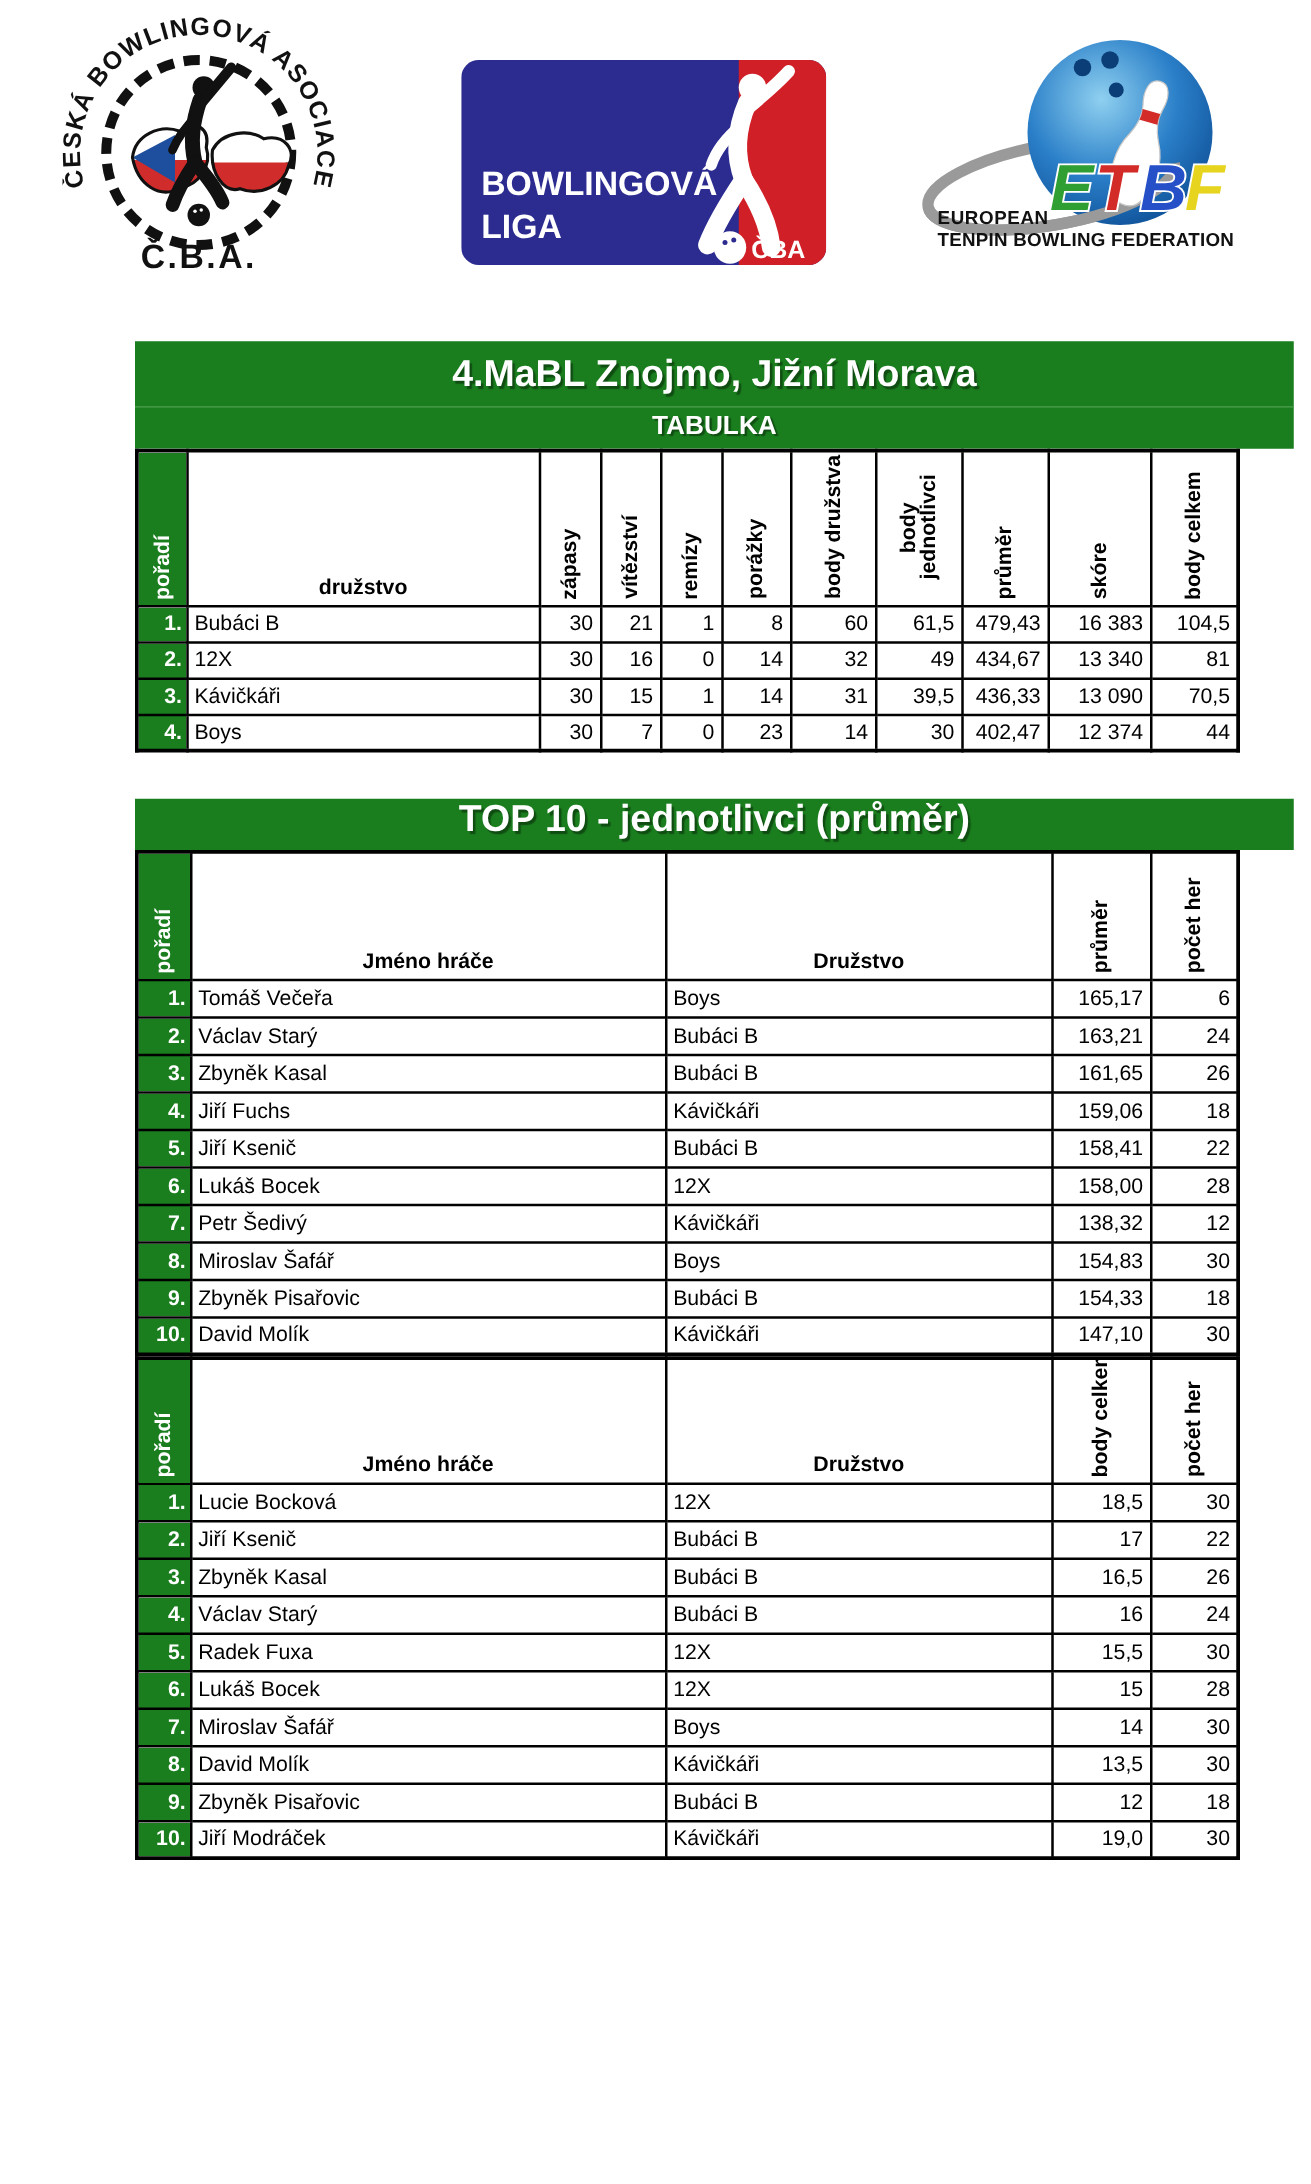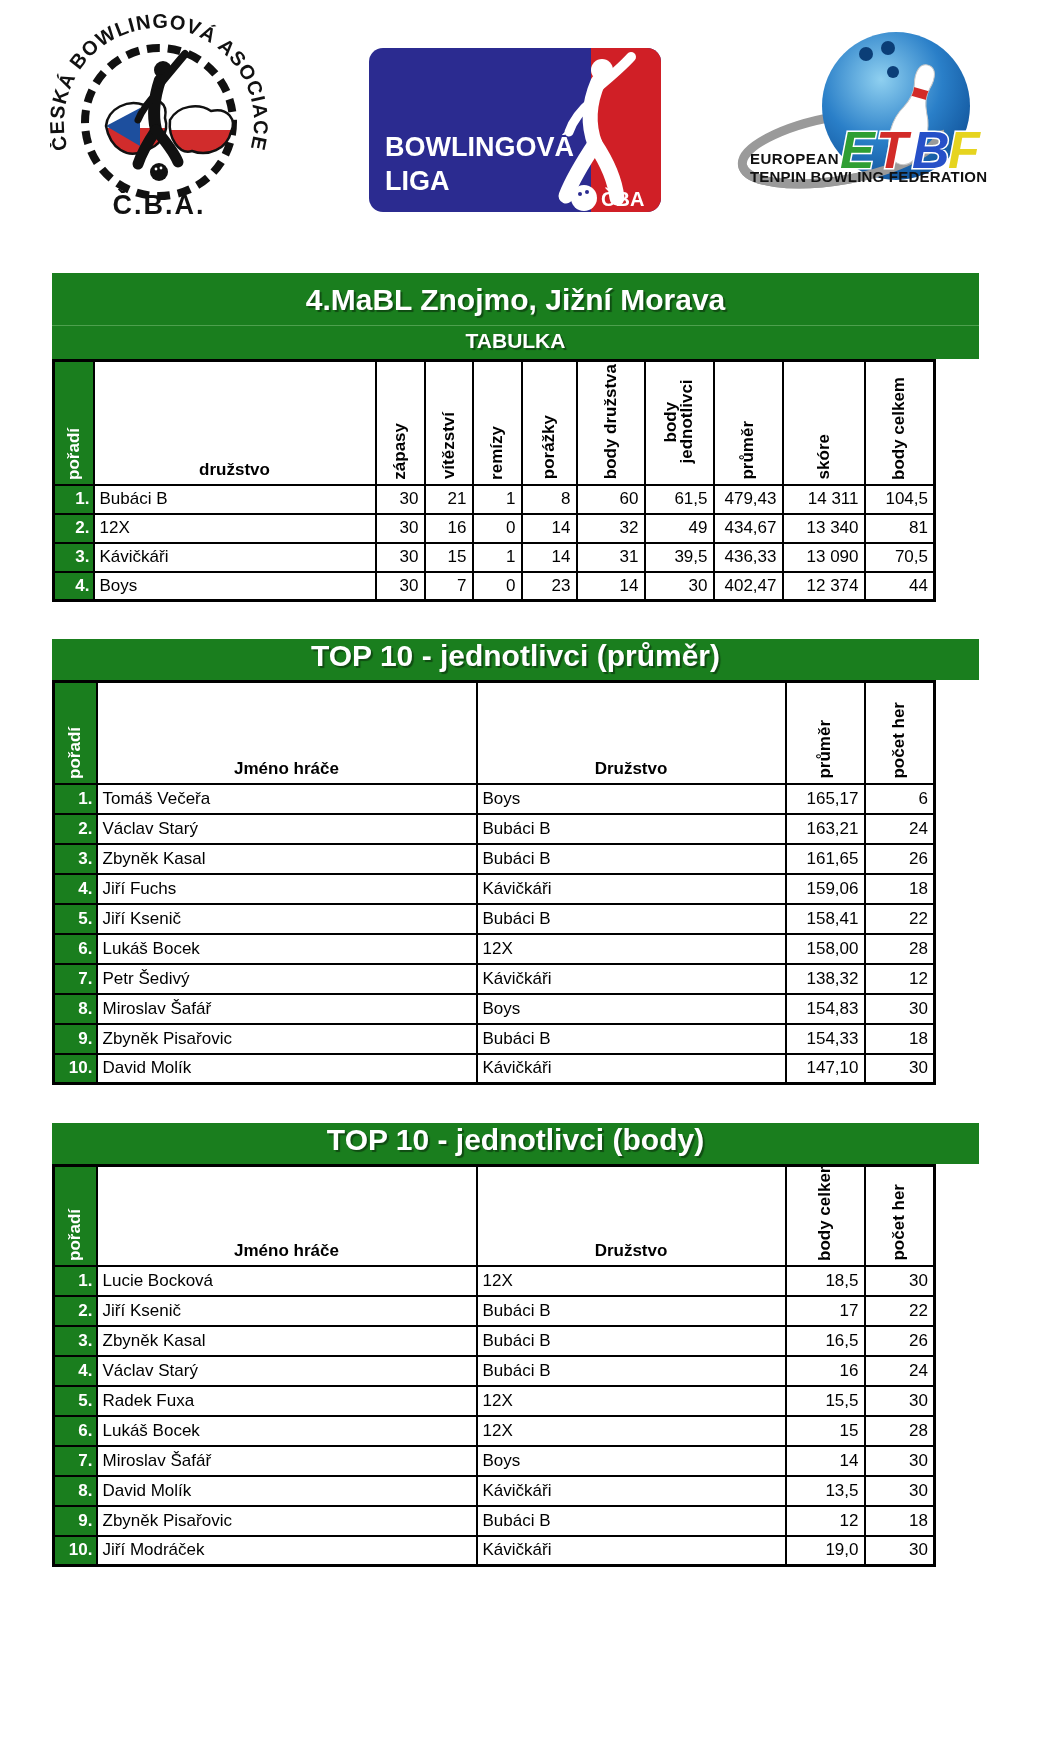--- a/index.html
+++ b/index.html
@@ -22,21 +22,21 @@
   }
   .banner-title {
     font-size:34px; font-weight:bold; letter-spacing:0.5px;
     text-shadow:1px 2px 2px rgba(0,0,0,0.55);
   }
   .banner-subtitle {
     margin-top:5px; font-size:18px; font-weight:bold;
     text-shadow:1px 1px 1px rgba(0,0,0,0.5);
   }
   
-  .content { margin-left:52px; width:927px; }
+  .content { margin-left:108px; width:927px; }
   .band {
     background:var(--green); color:#fff; text-align:center;
   }
   .band-1 { margin-top:33px; }
   .band-title {
     font-size:30px; font-weight:bold; padding:10px 0 8px 0;
     text-shadow:2px 2px 1px rgba(0,0,0,0.4);
   }
   .band-divider { border-top:1px solid #4ea04e; }
   .band-subtitle {
@@ -67,21 +67,21 @@
   th.green-h { background:var(--green); }
   th.green-h .v { color:#fff; }
   th.h-label { text-align:center; padding-bottom:4px; }
   td.rank {
     background:var(--green); color:#fff; font-weight:bold;
     text-align:right; padding-right:3px;
   }
   td.name { text-align:left; padding-left:5px; white-space:nowrap; }
   td.num  { text-align:right; padding-right:5px; white-space:nowrap; }
   
-  .etbf-caption { position:absolute; left:14px; top:124px; color:#111; font-weight:bold; line-height:1.2; }
+  .etbf-caption { position:absolute; left:14px; top:140px; color:#111; font-weight:bold; line-height:1.2; }
   .etbf-line1 { font-size:15px; letter-spacing:0.5px; }
   .etbf-line2 { font-size:15px; letter-spacing:0.2px; }
 </style>
 </head>
 <body>
 
 <div class="page">
 
   <div class="logos">
 
@@ -255,21 +255,21 @@
           <tr>
             <td class="rank">1.</td>
             <td class="name">Bubáci B</td>
             <td class="num">30</td>
             <td class="num">21</td>
             <td class="num">1</td>
             <td class="num">8</td>
             <td class="num">60</td>
             <td class="num">61,5</td>
             <td class="num">479,43</td>
-            <td class="num">14 311</td>
+            <td class="num">16 383</td>
             <td class="num">104,5</td>
           </tr>
 
           <tr>
             <td class="rank">2.</td>
             <td class="name">12X</td>
             <td class="num">30</td>
             <td class="num">16</td>
             <td class="num">0</td>
             <td class="num">14</td>
@@ -414,23 +414,20 @@
           <tr>
             <td class="rank">10.</td>
             <td class="name">David Molík</td>
             <td class="name">Kávičkáři</td>
             <td class="num">147,10</td>
             <td class="num">30</td>
           </tr>
         </tbody>
     </table>
 
-    <div class="band band-single" style="margin-top:38px;">
-      <div class="band-title">TOP 10 - jednotlivci (body)</div>
-    </div>
 
     <table class="t3">
       <colgroup>
         <col style="width:43px">
           <col style="width:380px">
           <col style="width:309px">
           <col style="width:79px">
           <col style="width:70px">
       </colgroup>
       <thead>

